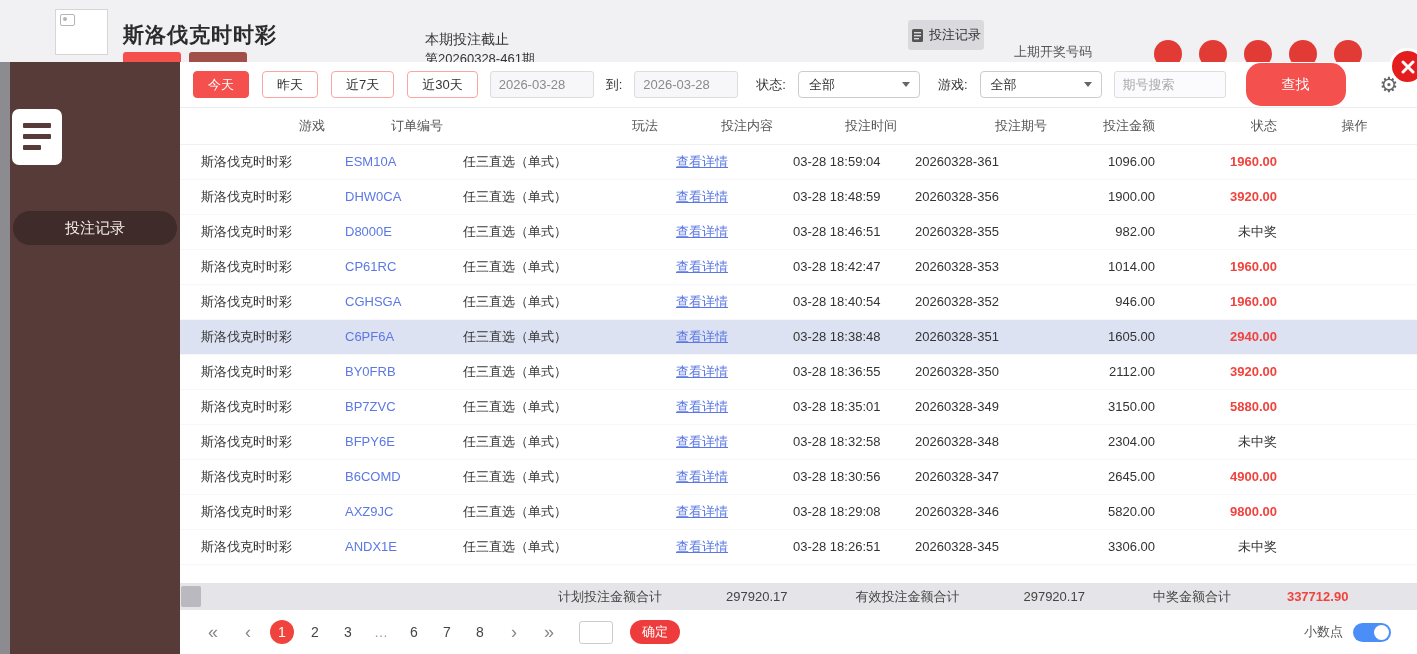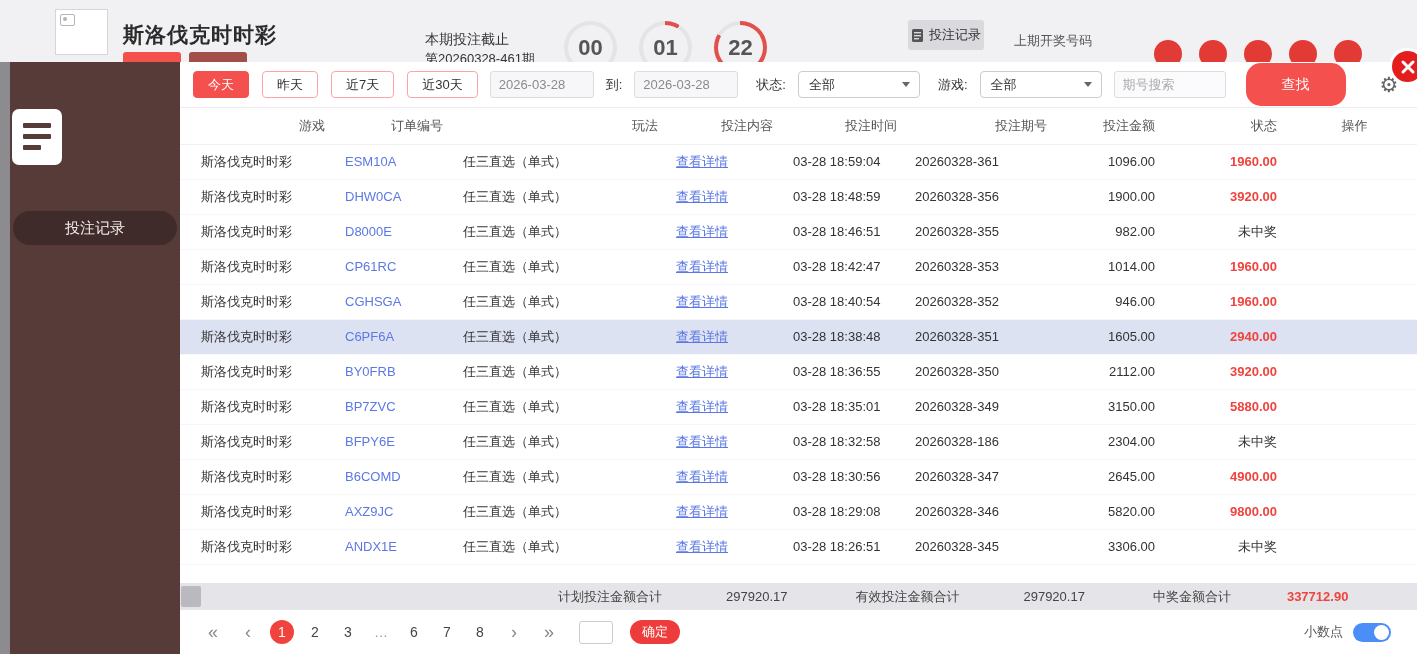--- a/index.html
+++ b/index.html
@@ -15,21 +15,21 @@
   .bg-btn { position:absolute; top:52px; width:58px; height:22px; border-radius:3px; }
   .bg-btn-a { left:123px; background:#f4504d; }
   .bg-btn-b { left:189px; background:#a05049; }
   .deadline { position:absolute; left:425px; top:31px; font-size:14px; color:#333; }
   .cur-period { position:absolute; left:425px; top:50px; font-size:13px; color:#333; }
   .countdown { position:absolute; left:564px; top:21px; display:flex; gap:22px; }
   .cd { position:relative; width:53px; height:53px; border-radius:50%; background:#e4e4e6; }
   .cd::before { content:""; position:absolute; inset:0; border-radius:50%; background:conic-gradient(#e2504c var(--deg), transparent 0); }
   .cd-inner { position:absolute; inset:4px; background:#f1f1f3; border-radius:50%; display:flex; align-items:center; justify-content:center; font-size:22px; font-weight:bold; color:#555; }
   .record-btn { position:absolute; left:908px; top:20px; width:76px; height:30px; background:#d9d9de; border-radius:3px; display:flex; align-items:center; justify-content:center; gap:5px; font-size:13px; color:#333; cursor:pointer; }
-  .last-draw { position:absolute; left:1014px; top:32px; font-size:13px; color:#555; }
+  .last-draw { position:absolute; left:1014px; top:43px; font-size:13px; color:#555; }
   .balls { position:absolute; left:1154px; top:40px; display:flex; gap:17px; }
   .ball { width:28px; height:28px; border-radius:50%; background:#e23b36; }
 
   
   .dim { position:absolute; left:0; right:0; top:62px; bottom:0; background:rgba(40,40,45,.5); z-index:5; }
   .modal { position:absolute; left:10px; right:0; top:62px; bottom:0; display:flex; z-index:10; }
 
   .sidebar { width:170px; flex-shrink:0; background:#563b39; }
   .side-icon { margin:45px auto 0; width:54px; height:60px; }
   .side-menu { margin-top:40px; }
@@ -106,31 +106,20 @@
 
   <div class="bg-header">
     <div class="logo-box">
       <div class="img-ph"></div>
     </div>
     <div class="bg-title">斯洛伐克时时彩</div>
     <div class="bg-btn bg-btn-a"></div>
     <div class="bg-btn bg-btn-b"></div>
     <div class="deadline">本期投注截止</div>
     <div class="cur-period">第20260328-461期</div>
-    <div class="countdown">
-        <div class="cd" style="--deg: 0deg;">
-          <div class="cd-inner">00</div>
-        </div>
-        <div class="cd" style="--deg: 32deg;">
-          <div class="cd-inner">01</div>
-        </div>
-        <div class="cd" style="--deg: 300deg;">
-          <div class="cd-inner">22</div>
-        </div>
-      </div>
     <div class="record-btn">
       <svg width="13" height="15" viewBox="0 0 13 15">
         <rect x="1" y="1" width="11" height="13" rx="1.5" fill="#555"></rect>
         <rect x="3" y="4" width="7" height="1.4" fill="#d9d9de"></rect>
         <rect x="3" y="7" width="7" height="1.4" fill="#d9d9de"></rect>
         <rect x="3" y="10" width="5" height="1.4" fill="#d9d9de"></rect>
       </svg>
       <span>投注记录</span>
     </div>
     <div class="last-draw">上期开奖号码</div>
@@ -300,21 +289,21 @@
     <td class="c-amount">3150.00</td>
     <td class="c-status win">5880.00</td>
     <td class="c-op"></td>
   </tr>
               <tr>
     <td class="c-game">斯洛伐克时时彩</td>
     <td class="c-order"><a class="blue">BFPY6E</a></td>
     <td class="c-play">任三直选（单式）</td>
     <td class="c-content"><a class="blue view">查看详情</a></td>
     <td class="c-time">03-28 18:32:58</td>
-    <td class="c-period">20260328-186</td>
+    <td class="c-period">20260328-348</td>
     <td class="c-amount">2304.00</td>
     <td class="c-status">未中奖</td>
     <td class="c-op"></td>
   </tr>
               <tr>
     <td class="c-game">斯洛伐克时时彩</td>
     <td class="c-order"><a class="blue">B6COMD</a></td>
     <td class="c-play">任三直选（单式）</td>
     <td class="c-content"><a class="blue view">查看详情</a></td>
     <td class="c-time">03-28 18:30:56</td>

